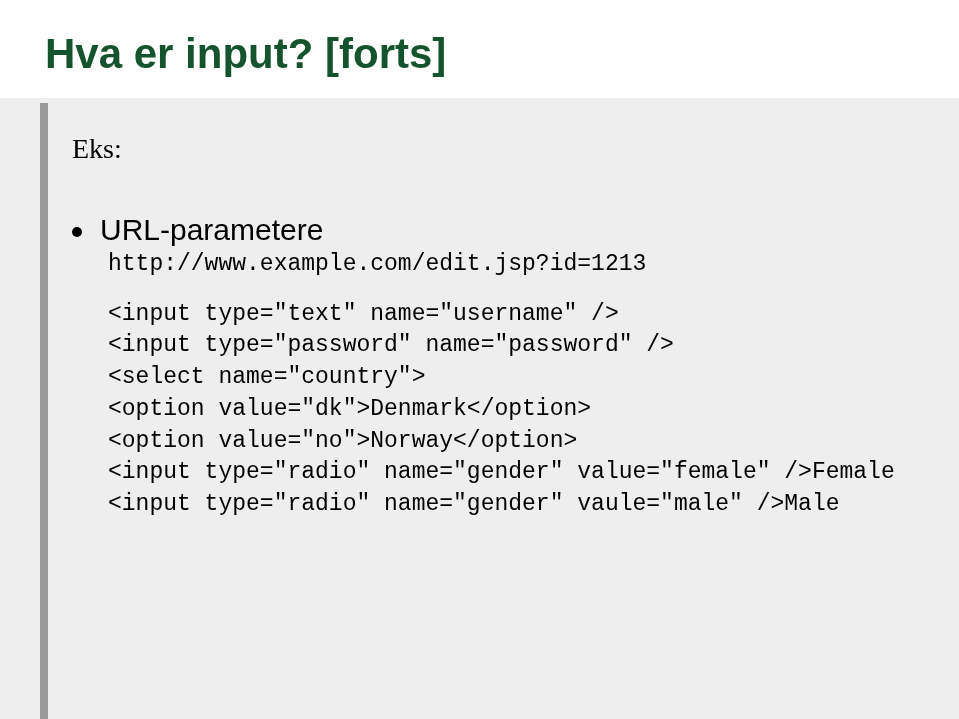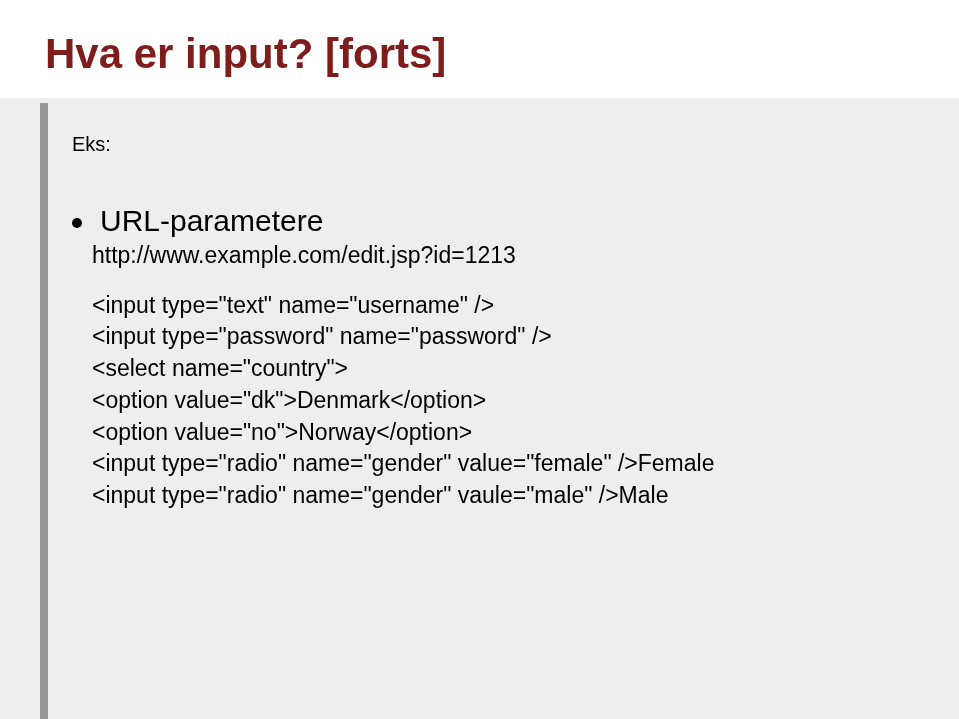--- a/index.html
+++ b/index.html
@@ -21,37 +21,38 @@
     position: relative;
   }
   .title-area {
     background: #ffffff;
     width: 100%;
     padding: 30px 45px 20px 45px;
   }
   .title {
     font-size: 42px;
     font-weight: bold;
-    color: #7f1d1d;
+    color: #14532d;
   }
   .content-divider {
     position: absolute;
     left: 40px;
     top: 103px;
     bottom: 0;
     width: 8px;
     background: #999999;
   }
   .content-area {
     padding: 35px 60px 0 72px;
   }
   .subtitle {
-    font-size: 20px;
+    font-size: 28px;
     color: #000000;
     margin-bottom: 10px;
+    font-family: Liberation Serif, serif;
   }
   .bullet-item {
     display: flex;
     align-items: flex-start;
     margin-bottom: 2px;
     margin-top: 48px;
   }
   .bullet-point {
     width: 10px;
     height: 10px;
@@ -59,23 +60,24 @@
     border-radius: 50%;
     margin-top: 14px;
     margin-right: 18px;
     flex-shrink: 0;
   }
   .bullet-text {
     font-size: 30px;
     color: #000000;
   }
   .code-block {
-    margin-left: 20px;
+    margin-left: 36px;
     margin-top: 2px;
     margin-bottom: 18px;
+    font-family: Liberation Mono, monospace;
   }
   .code-line {
     font-size: 23px;
     color: #000000;
     line-height: 1.38;
     white-space: pre;
   }
 </style>
 </head>
 <body>

